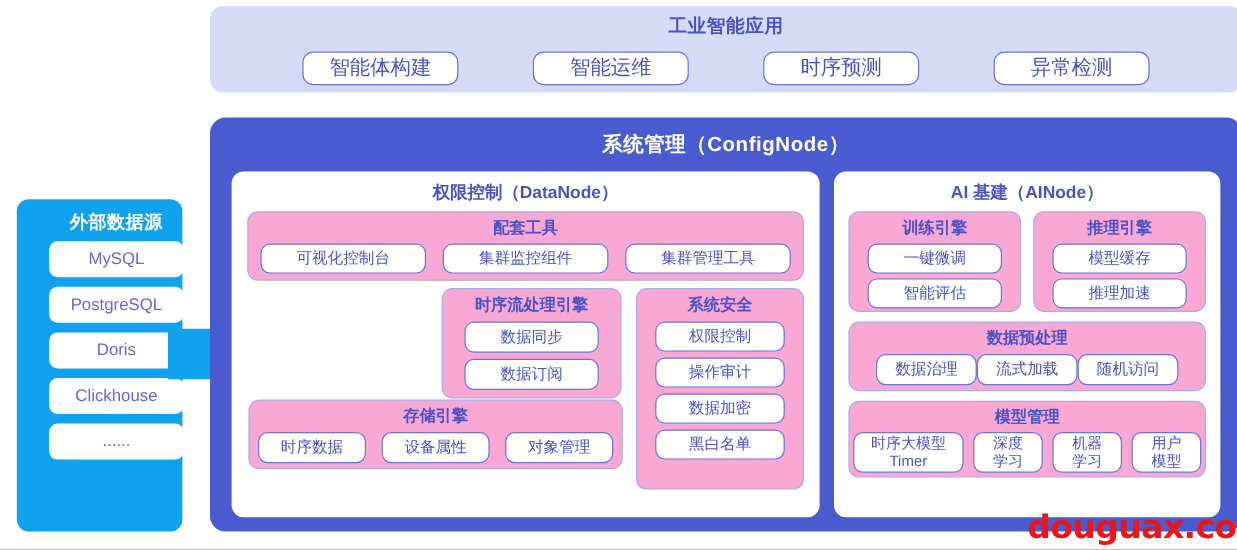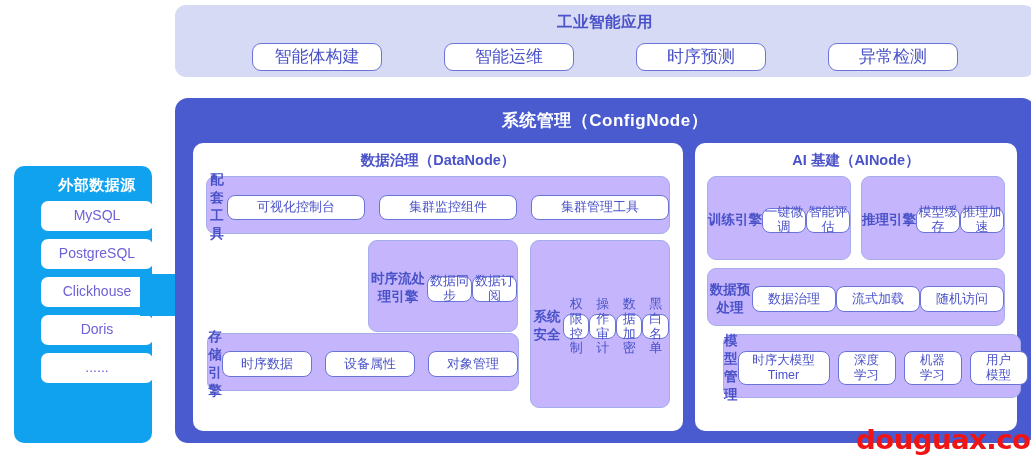--- a/index.html
+++ b/index.html
@@ -11,22 +11,22 @@
   .stage{position:absolute;left:0;top:0;width:1031px;height:458px;}
 
   
   .chip{
     background:#ffffff;border:1.4px solid #6b74d8;border-radius:8px;
     color:#4a52c8;display:flex;align-items:center;justify-content:center;
     text-align:center;line-height:1.12;box-sizing:border-box;
     font-size:13px;
   }
   .group{
-    background:#c4b5fd;border:1.3px solid #a6adea;border-radius:9px;
-    box-sizing:border-box;display:flex;align-items:center;
+    background:#f9a8d4;border:1.3px solid #a6adea;border-radius:9px;
+    box-sizing:border-box;display:flex;flex-direction:column;align-items:center;
   }
   .group-title{
     color:#4a52c8;font-weight:bold;font-size:13.5px;
     text-align:center;width:100%;
   }
 
   
   .top-band{
     position:absolute;left:175px;top:5px;width:860px;height:72px;
     background:#d7daf5;border-radius:11px;box-sizing:border-box;
@@ -114,21 +114,21 @@
 
   .g-infer{position:absolute;left:166px;top:33px;width:144px;height:84px;}
   .g-infer .group-title{margin-top:4px;}
   .g-infer .chip{width:112px;height:25px;margin-top:4px;}
 
   .g-pre{position:absolute;left:12px;top:125px;width:298px;height:58px;}
   .g-pre .group-title{margin-top:4px;}
   .g-pre .row{display:flex;gap:0;margin-top:4px;}
   .g-pre .chip{width:84px;height:26px;}
 
-  .g-model{position:absolute;left:28px;top:191px;width:298px;height:64px;}
+  .g-model{position:absolute;left:12px;top:191px;width:298px;height:64px;}
   .g-model .group-title{margin-top:4px;}
   .g-model .row{display:flex;gap:8px;margin-top:3px;align-items:stretch;}
   .g-model .chip{height:34px;flex-direction:column;font-size:12.5px;line-height:1.18;}
   .g-model .chip.w1{width:92px;}
   .g-model .chip.w2{width:58px;}
 
   
   .watermark{
     position:absolute;left:858px;top:424px;
     color:#f01414;font-weight:bold;font-size:27px;
@@ -148,34 +148,34 @@
       <div class="chip">智能运维</div>
       <div class="chip">时序预测</div>
       <div class="chip">异常检测</div>
     </div>
   </div>
 
   <div class="side">
     <div class="side-title">外部数据源</div>
     <div class="chip">MySQL</div>
     <div class="chip">PostgreSQL</div>
+    <div class="chip">Doris</div>
     <div class="chip">Clickhouse</div>
-    <div class="chip">Doris</div>
     <div class="chip">......</div>
   </div>
 
   <svg class="arrow" viewBox="0 0 62 58">
     <path d="M0 8 L0 50 L36 50 L36 58 L62 29 L36 0 L36 8 Z" fill="#11a2ef"></path>
   </svg>
 
   <div class="config">
     <div class="config-title">系统管理（ConfigNode）</div>
 
     <div class="panel p-data">
-      <div class="panel-title">数据治理（DataNode）</div>
+      <div class="panel-title">权限控制（DataNode）</div>
 
       <div class="group g-tools">
         <div class="group-title">配套工具</div>
         <div class="row">
           <div class="chip">可视化控制台</div>
           <div class="chip">集群监控组件</div>
           <div class="chip">集群管理工具</div>
         </div>
       </div>
 

